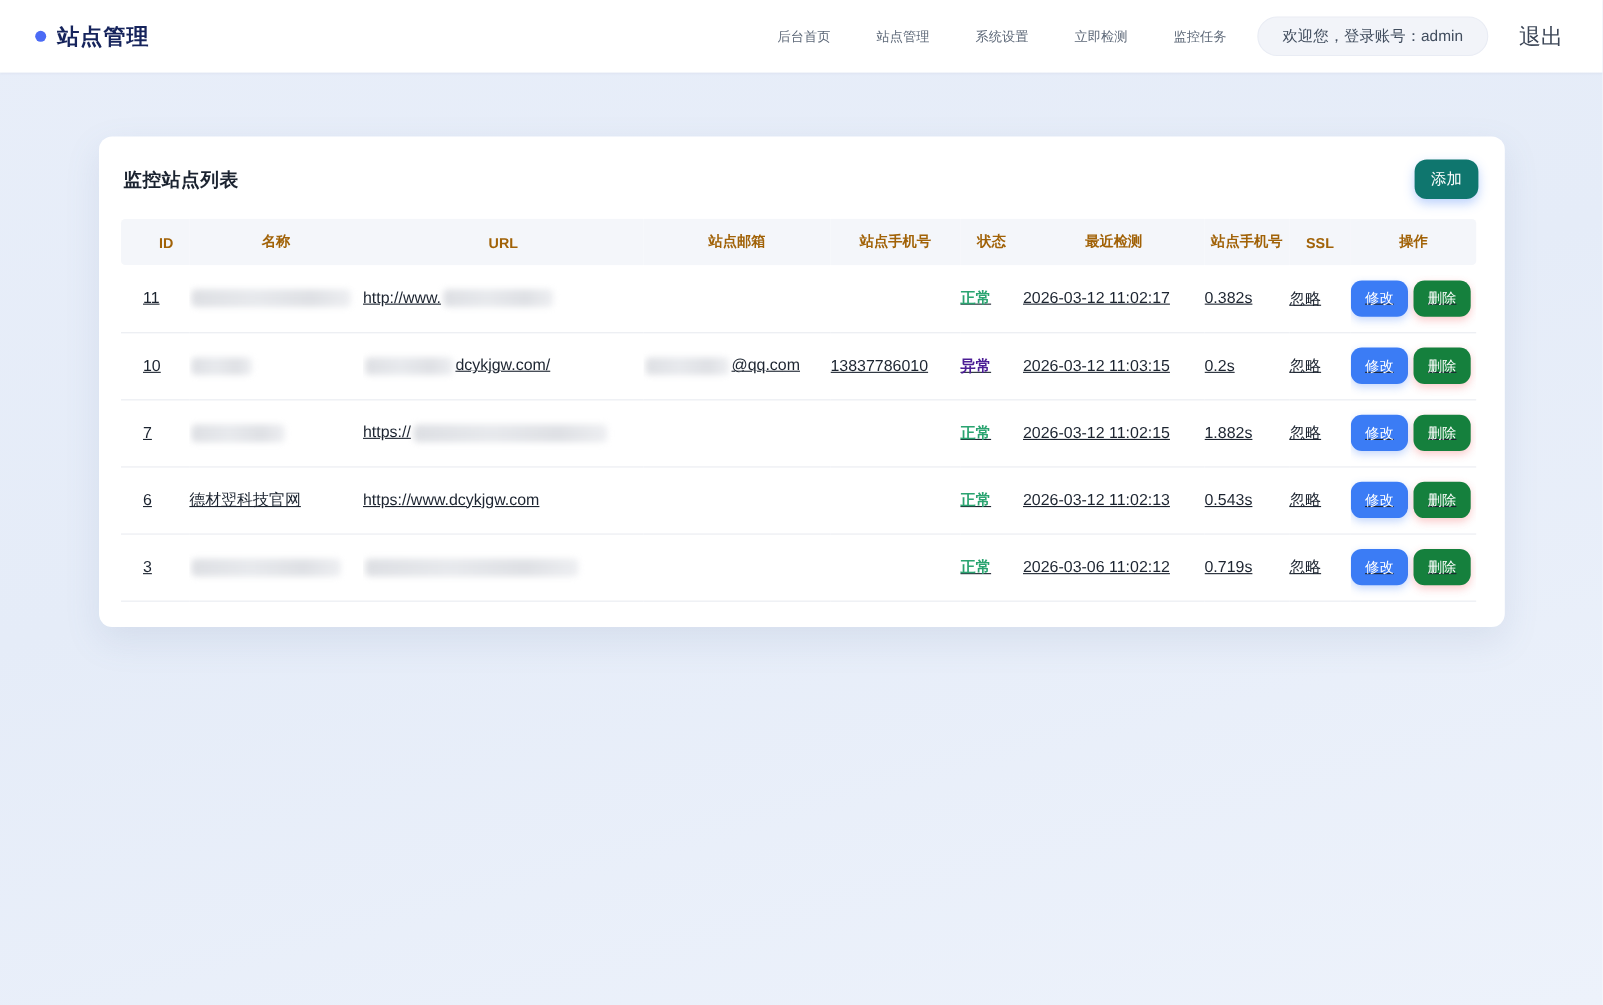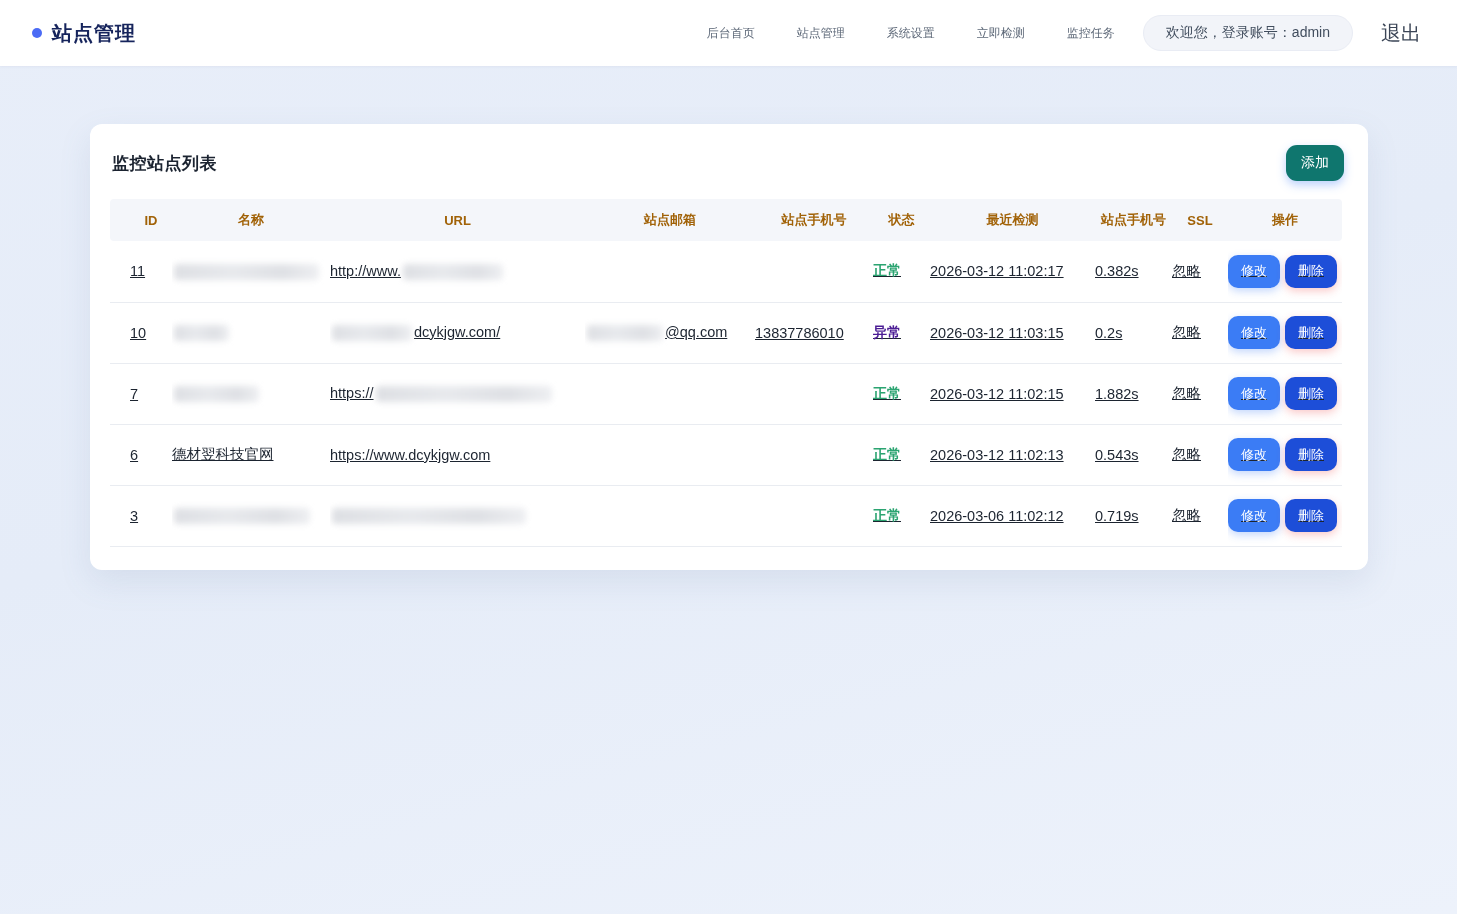--- a/index.html
+++ b/index.html
@@ -75,21 +75,21 @@
     background:linear-gradient(90deg,#c7cad1 0%,#d8dbe1 40%,#c9ccd3 75%,#e2e4e9 100%);
     filter:blur(3px); opacity:.6; vertical-align:middle;
     margin:0 2px;
   }
   .ops { display:flex; align-items:flex-end; gap:5px; }
   .btn-edit,.btn-del {
     height:33px; padding:0 13px; border:none; cursor:pointer;
     color:#ffffff; font-size:13px; border-radius:10px; font-family:inherit;
   }
   .btn-edit { background:#3b7cf5; box-shadow:0 3px 8px rgba(59,124,245,.3); }
-  .btn-del  { background:#1d4ed8; box-shadow:0 3px 8px rgba(239,75,75,.3); }
+  .btn-del  { background:#15803d; box-shadow:0 3px 8px rgba(239,75,75,.3); }
 </style>
 </head>
 <body>
 
 <nav class="navbar">
   <div class="brand">
     <span class="brand-dot"></span>
     <span class="brand-label">站点管理</span>
   </div>
   <div class="nav-menu">

